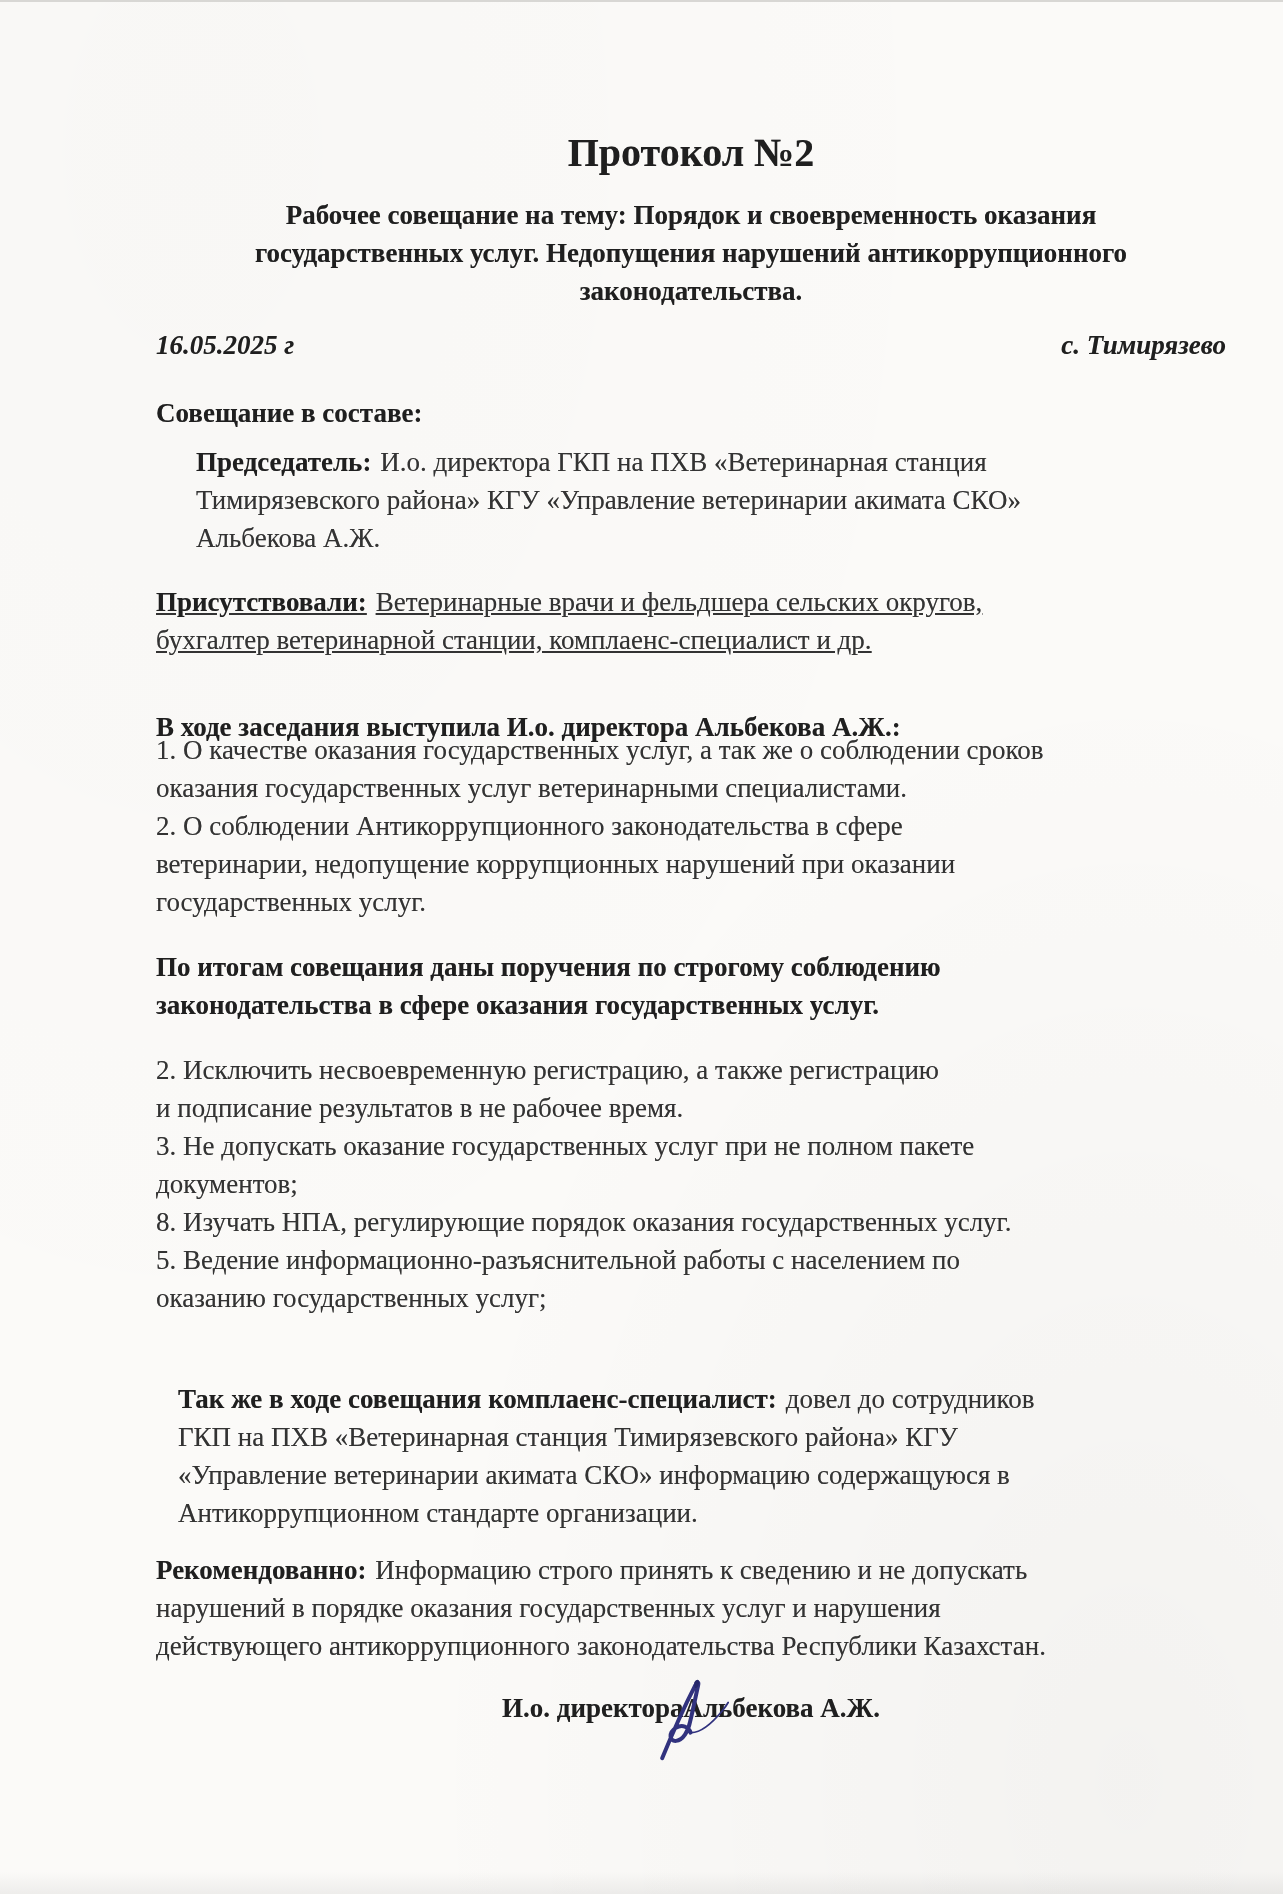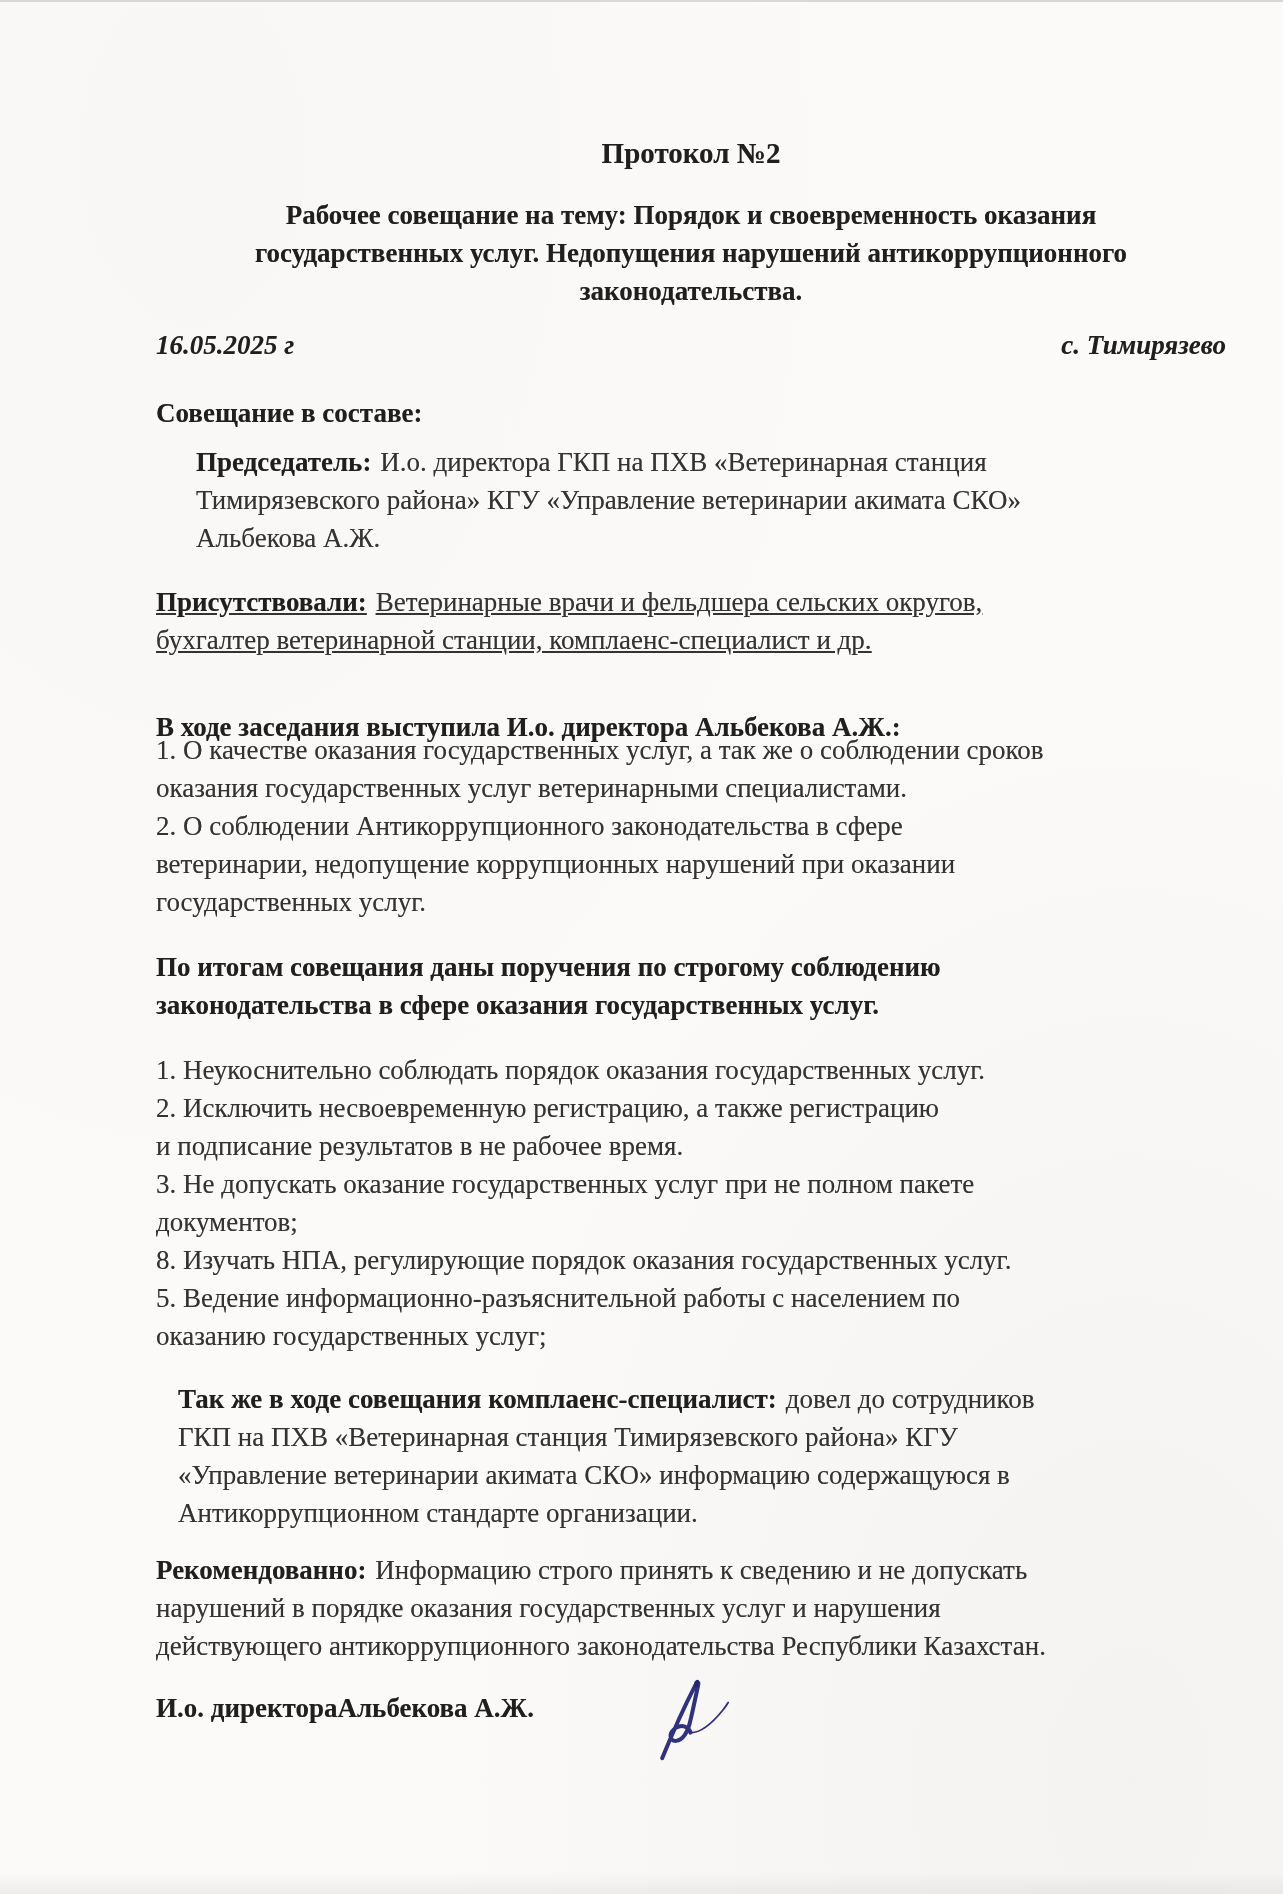--- a/index.html
+++ b/index.html
@@ -42,21 +42,21 @@
     height: 38px;
     text-shadow: 0 0 0.5px rgba(50,50,50,0.45);
   }
 
   .b { font-weight: bold; color: #1f1f1f; }
   .rest { margin-left: 0.33em; }
 
   .centered { text-align: center; }
 
   .title-block { top: 133px; }
-  .title-block .line { font-size: 29px; line-height: 40px; height: 40px; font-family: Liberation Serif, serif; }
+  .title-block .line { font-size: 40px; line-height: 40px; height: 40px; font-family: Liberation Serif, serif; }
 
   .subtitle-block { top: 196px; }
 
   .date-row {
     top: 326px;
     display: flex;
     justify-content: space-between;
     font-style: italic;
   }
 
@@ -66,21 +66,21 @@
   .speech-heading { top: 676px; margin-top: 32px; }
   .agenda-block { top: 731px; }
   .orders-heading { top: 948px; }
   .orders-block { top: 1051px; }
   .compliance-block { top: 1380px; margin-left: 22px; }
   .recommend-block { top: 1551px; }
 
   .signature-row {
     top: 1689px;
     display: flex;
-    justify-content: flex-start;
+    justify-content: center;
   }
 
   .signature-ink {
     position: absolute;
     left: 648px;
     top: 1674px;
     width: 100px;
     height: 100px;
     transform: rotate(3deg);
   }
@@ -133,21 +133,20 @@
     <div class="line">ветеринарии, недопущение коррупционных нарушений при оказании</div>
     <div class="line">государственных услуг.</div>
   </div>
 
   <div class="block orders-heading">
     <div class="line b">По итогам совещания даны поручения по строгому соблюдению</div>
     <div class="line b">законодательства в сфере оказания государственных услуг.</div>
   </div>
 
   <div class="block orders-block">
-    <div class="line">1. Неукоснительно соблюдать порядок оказания государственных услуг.</div>
     <div class="line">2. Исключить несвоевременную регистрацию, а также регистрацию</div>
     <div class="line">и подписание результатов в не рабочее время.</div>
     <div class="line">3. Не допускать оказание государственных услуг при не полном пакете</div>
     <div class="line">документов;</div>
     <div class="line">8. Изучать НПА, регулирующие порядок оказания государственных услуг.</div>
     <div class="line">5. Ведение информационно-разъяснительной работы с населением по</div>
     <div class="line">оказанию государственных услуг;</div>
   </div>
 
   <div class="block compliance-block">

